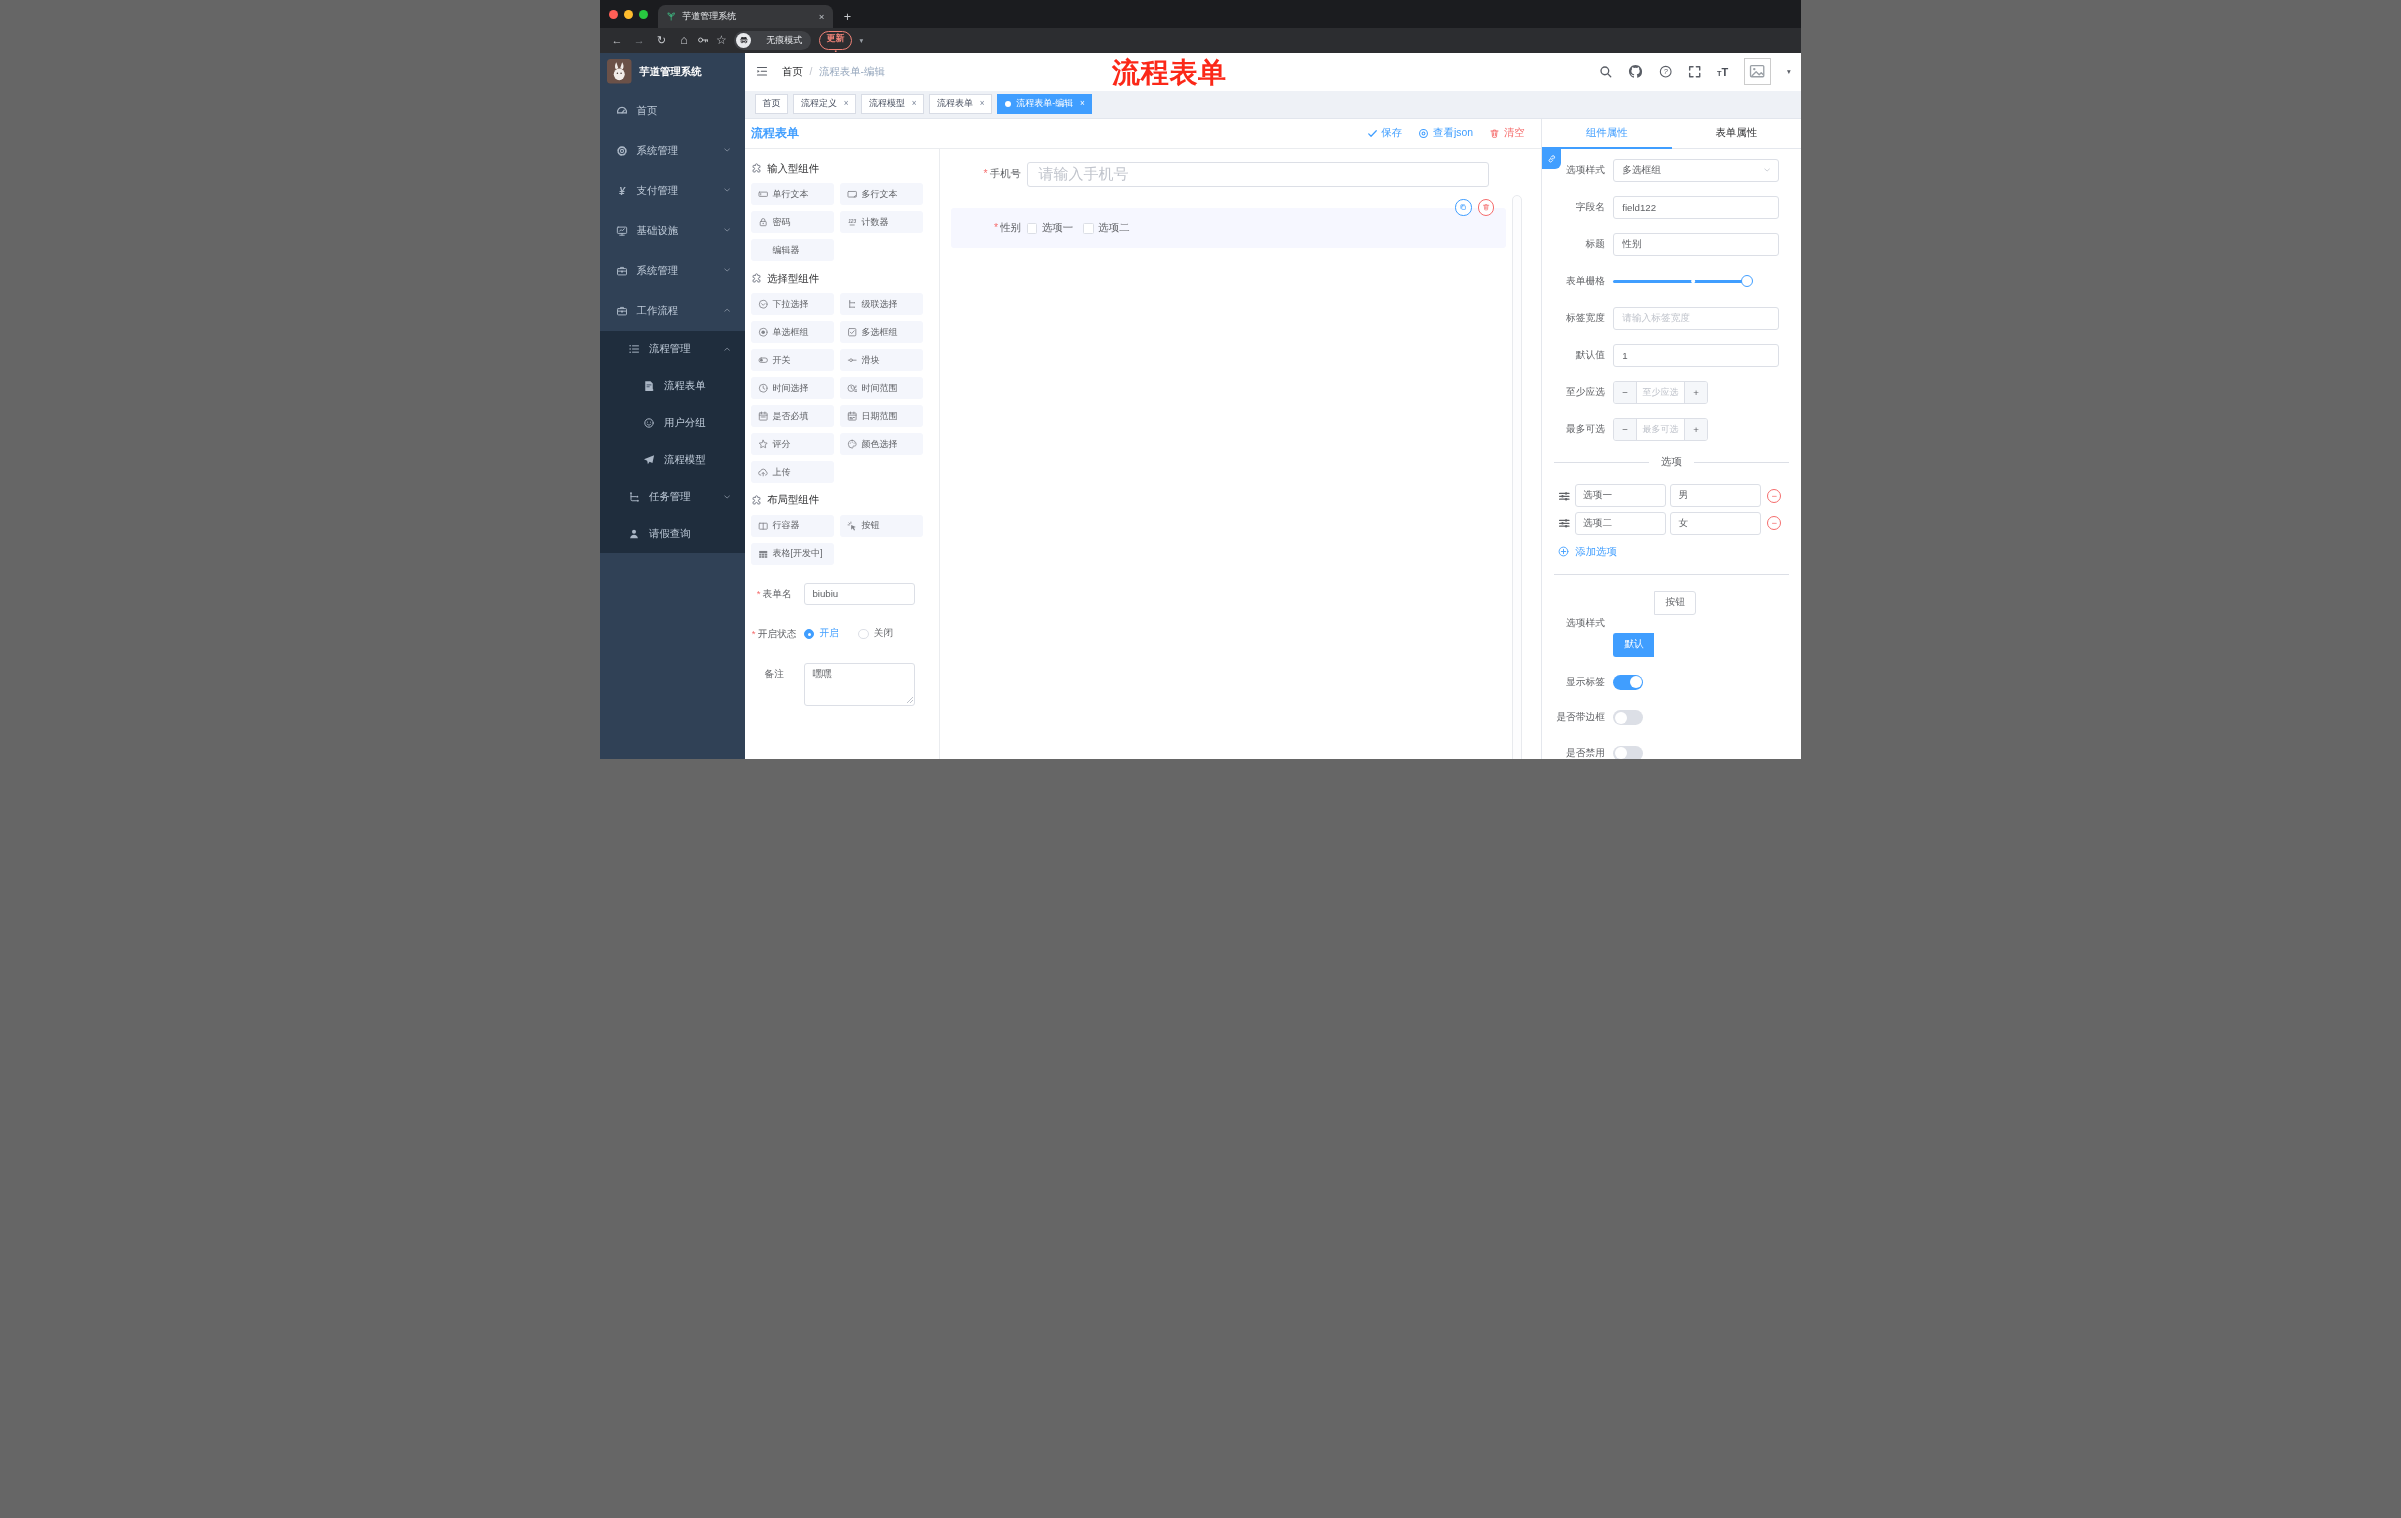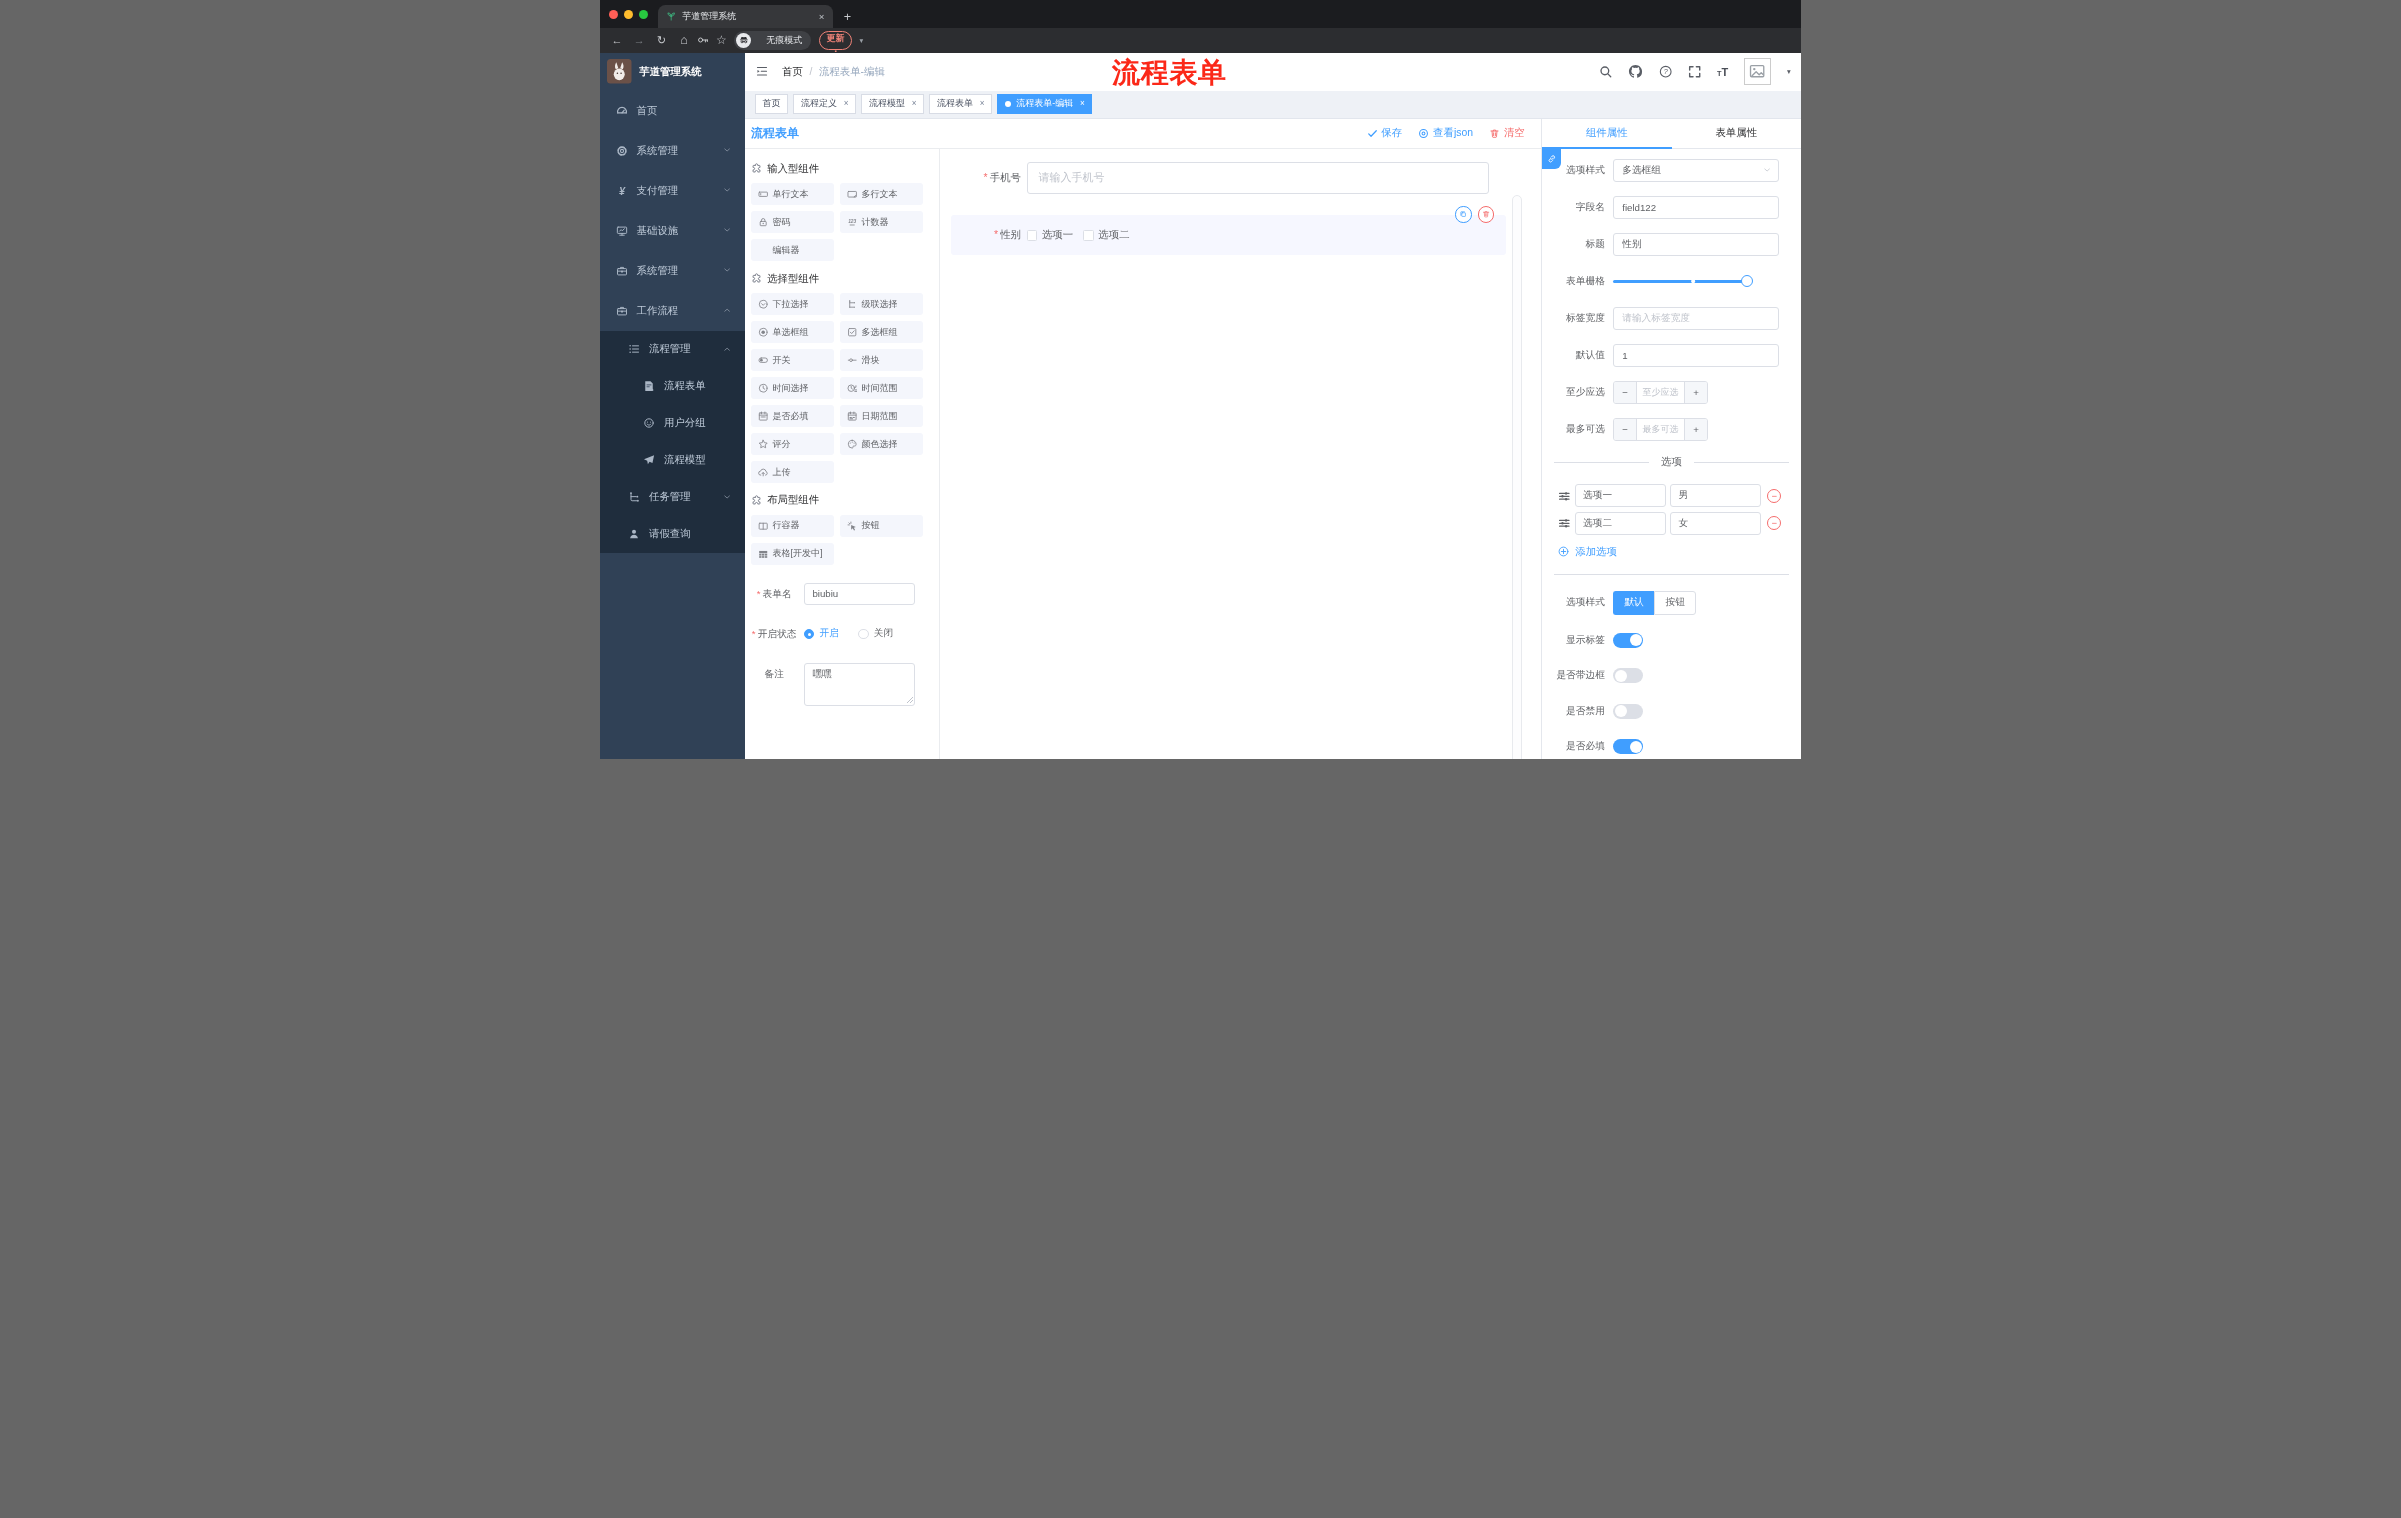--- a/index.html
+++ b/index.html
@@ -121,22 +121,22 @@
   .rdot { width:10.4px; height:10.4px; border-radius:50%; border:0.7px solid #dcdfe6; background:#fff; position:relative; }
   .radio.on { color:#409eff; }
   .radio.on .rdot { border-color:#409eff; background:#409eff; }
   .radio.on .rdot::after { content:""; position:absolute; left:3px; top:3px; width:3px; height:3px;
     border-radius:50%; background:#fff; }
 
   
   .canvas { flex:1; position:relative; padding-top:13.4px; min-width:0; }
   .cvrow { display:flex; align-items:center; }
   .cvlabel { width:87px; text-align:right; font-size:10.4px; color:#606266; padding-right:6px; flex:none; }
-  .phoneinput { width:462px; height:32px; border:0.7px solid #dcdfe6; border-radius:3px; display:flex;
-    align-items:center; padding:0 10.4px; color:#c0c4cc; font-size:11px; background:#fff; }
+  .phoneinput { width:462px; height:25px; border:0.7px solid #dcdfe6; border-radius:3px; display:flex;
+    align-items:center; padding:0 10.4px; color:#c0c4cc; font-size:15px; background:#fff; }
   .selblock { position:relative; margin:21.5px 0 0 11px; width:555px; height:40px; background:#f6f7ff;
     border-radius:3px; display:flex; align-items:center; }
   .selblock .cvlabel { width:76px; }
   .cboxes { display:flex; align-items:center; gap:10.4px; }
   .cbox { display:flex; align-items:center; gap:4.5px; font-size:10.4px; color:#606266; }
   .cb { width:10.4px; height:10.4px; border:0.7px solid #dcdfe6; border-radius:1.5px; background:#fff; }
   .blockbtns { position:absolute; top:-9px; right:12px; display:flex; gap:6px; }
   .cirbtn { width:16.3px; height:16.3px; border-radius:50%; background:#fff; display:flex; align-items:center;
     justify-content:center; cursor:pointer; }
   .cirbtn .ic { width:8.2px; height:8.2px; }
@@ -184,21 +184,21 @@
     align-items:center; padding:0 7.4px; font-size:9.7px; color:#606266; margin-right:4.5px; background:#fff; }
   .remopt { width:14px; height:14px; border-radius:50%; border:1.1px solid #f56c6c; color:#f56c6c;
     display:flex; align-items:center; justify-content:center; margin-left:1.5px; cursor:pointer; }
   .remopt .ic { width:6.7px; height:6.7px; }
   .addopt { display:flex; align-items:center; gap:6px; color:#409eff; font-size:10.4px; margin:9.7px 0 15px 16.3px; cursor:pointer; }
   .addopt .ic { width:11px; height:11px; }
   .hr2 { height:0.7px; background:#dcdfe6; margin:0 12px 16.3px 12px; }
   .segbtns { display:flex; }
   .segbtn { height:24px; padding:0 10.4px; display:flex; align-items:center; font-size:9.7px; cursor:pointer;
     border:0.7px solid #dcdfe6; color:#606266; background:#fff; }
-  .segbtn.first { border-radius:3px 0 0 3px; border-right:none; }
+  .segbtn.first { border-radius:3px 0 0 3px; border-right:none;margin-top:42px; }
   .segbtn.last { border-radius:0 3px 3px 0; }
   .segbtn.on { background:#409eff; border-color:#409eff; color:#fff; }
   .swrow { display:flex; align-items:center; margin-bottom:12.6px; height:23px; }
   .switch { width:30px; height:15px; border-radius:7.4px; background:#dcdfe6; position:relative; cursor:pointer; }
   .switch .knob { position:absolute; top:1.5px; left:1.5px; width:12px; height:12px; border-radius:50%; background:#fff; }
   .switch.on { background:#409eff; }
   .switch.on .knob { left:auto; right:1.5px; }
 </style>
 </head>
 <body>

